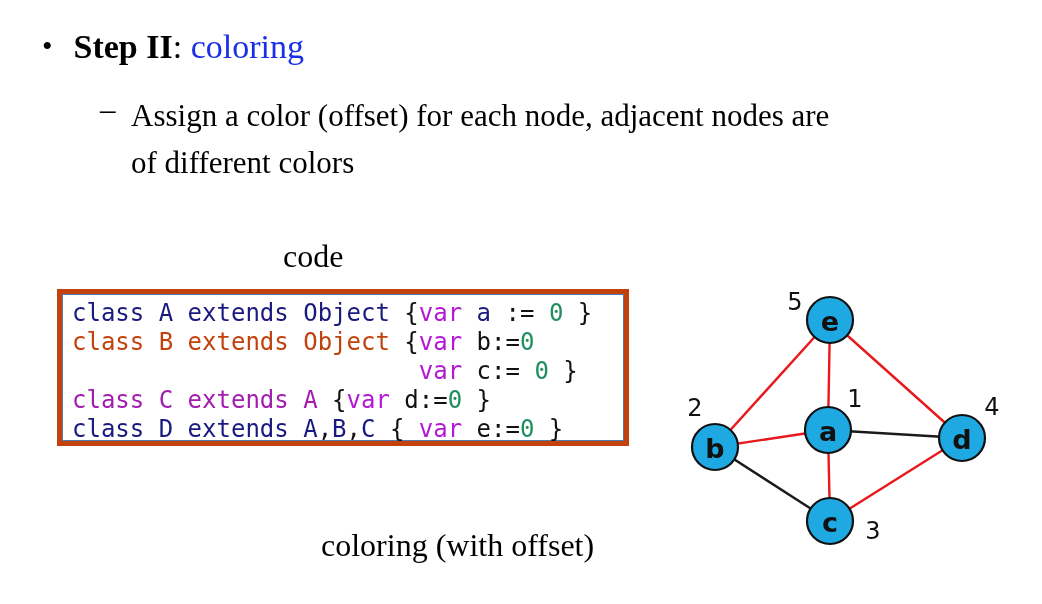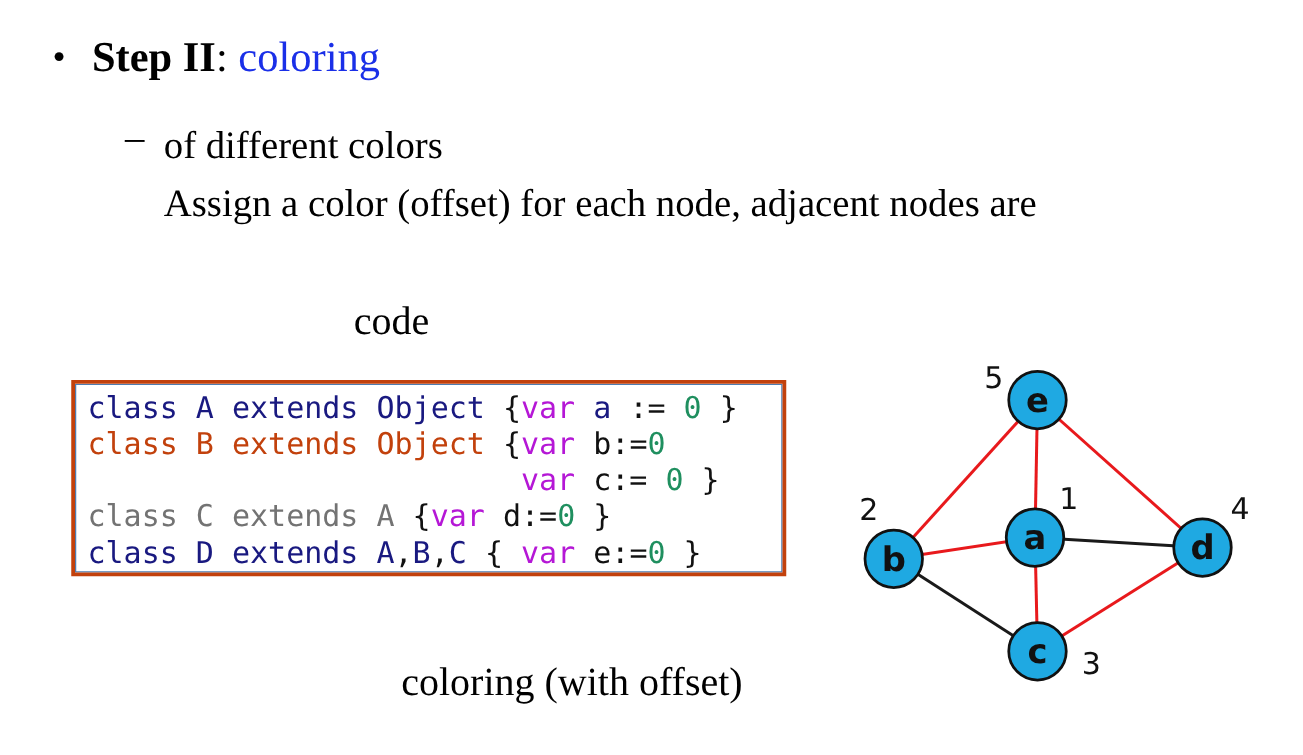--- a/index.html
+++ b/index.html
@@ -17,22 +17,22 @@
   .sub-line .dash{position:absolute;left:0;top:0;}
   .sub-line .sub-text{margin-left:31px;line-height:1.52;}
 
   
   .sec-label{position:absolute;font-size:32px;color:#000;}
   .code-label{left:283px;top:238px;}
   .graph-label{left:779px;top:238px;}
   .caption{position:absolute;left:321px;top:527px;font-size:32px;}
 
   
-  .code-box{position:absolute;left:57px;top:304px;width:572px;height:157px;
-            box-sizing:border-box;border:3px solid #c2410c;
+  .code-box{position:absolute;left:57px;top:289px;width:572px;height:157px;
+            box-sizing:border-box;border:5px solid #c2410c;
             box-shadow:inset 0 0 0 1px #4f7cb0;
             padding:5px 0 0 10px;background:#fff;}
   .code-line{font-family:"DejaVu Sans Mono",monospace;font-size:24px;line-height:29px;
              white-space:pre;color:#111;}
 
   
   .graph-svg{position:absolute;left:655px;top:278px;}
   .node-letter{font-family:"DejaVu Sans",sans-serif;font-weight:bold;font-size:27px;
                fill:#111;text-anchor:middle;dominant-baseline:central;}
   .node-offset{font-family:"DejaVu Sans",sans-serif;font-size:24px;
@@ -43,32 +43,32 @@
 
 <div class="slide">
 
   <div class="title-line">
     <span class="bullet">•</span><span class="step">Step II</span><span>: </span><span class="kw">coloring</span>
   </div>
 
   <div class="sub-line">
     <span class="dash">–</span>
     <div class="sub-text">
+      <div>Assign a color (offset) for each node, adjacent nodes are</div>
       <div>of different colors</div>
-      <div>Assign a color (offset) for each node, adjacent nodes are</div>
     </div>
   </div>
 
   <div class="sec-label code-label">code</div>
 
   <div class="code-box" id="code-box">
       <div class="code-line"><span style="color: rgb(25, 25, 128);">class A extends Object </span><span style="color: rgb(17, 17, 17);">{</span><span style="color: rgb(181, 23, 214);">var</span><span style="color: rgb(25, 25, 128);"> a </span><span style="color: rgb(17, 17, 17);">:= </span><span style="color: rgb(31, 143, 95);">0</span><span style="color: rgb(17, 17, 17);"> }</span></div>
       <div class="code-line"><span style="color: #c2410c;">class B extends Object </span><span style="color: rgb(17, 17, 17);">{</span><span style="color: rgb(181, 23, 214);">var</span><span style="color: rgb(17, 17, 17);"> b:=</span><span style="color: rgb(31, 143, 95);">0</span></div>
       <div class="code-line"><span style="color: rgb(17, 17, 17);">                        </span><span style="color: rgb(181, 23, 214);">var</span><span style="color: rgb(17, 17, 17);"> c:= </span><span style="color: rgb(31, 143, 95);">0</span><span style="color: rgb(17, 17, 17);"> }</span></div>
-      <div class="code-line"><span style="color: #737373;">class C extends A </span><span style="color: rgb(17, 17, 17);">{</span><span style="color: rgb(181, 23, 214);">var</span><span style="color: rgb(17, 17, 17);"> d:=</span><span style="color: rgb(31, 143, 95);">0</span><span style="color: rgb(17, 17, 17);"> }</span></div>
+      <div class="code-line"><span style="color: #a21caf;">class C extends A </span><span style="color: rgb(17, 17, 17);">{</span><span style="color: rgb(181, 23, 214);">var</span><span style="color: rgb(17, 17, 17);"> d:=</span><span style="color: rgb(31, 143, 95);">0</span><span style="color: rgb(17, 17, 17);"> }</span></div>
       <div class="code-line"><span style="color: rgb(25, 25, 128);">class D extends </span><span style="color: rgb(25, 25, 128);">A</span><span style="color: rgb(17, 17, 17);">,</span><span style="color: rgb(25, 25, 128);">B</span><span style="color: rgb(17, 17, 17);">,</span><span style="color: rgb(25, 25, 128);">C</span><span style="color: rgb(17, 17, 17);"> { </span><span style="color: rgb(181, 23, 214);">var</span><span style="color: rgb(17, 17, 17);"> e:=</span><span style="color: rgb(31, 143, 95);">0</span><span style="color: rgb(17, 17, 17);"> }</span></div>
     </div>
 
 
   <svg class="graph-svg" id="graph-svg" width="387" height="326" viewBox="0 0 387 326">
       <line x1="175" y1="42" x2="60" y2="169" stroke="#e8191c" stroke-width="2.4"></line>
       <line x1="175" y1="42" x2="173" y2="152" stroke="#e8191c" stroke-width="2.4"></line>
       <line x1="175" y1="42" x2="307" y2="160" stroke="#e8191c" stroke-width="2.4"></line>
       <line x1="60" y1="169" x2="173" y2="152" stroke="#e8191c" stroke-width="2.4"></line>
       <line x1="60" y1="169" x2="175" y2="243" stroke="#1a1a1a" stroke-width="2.4"></line>

